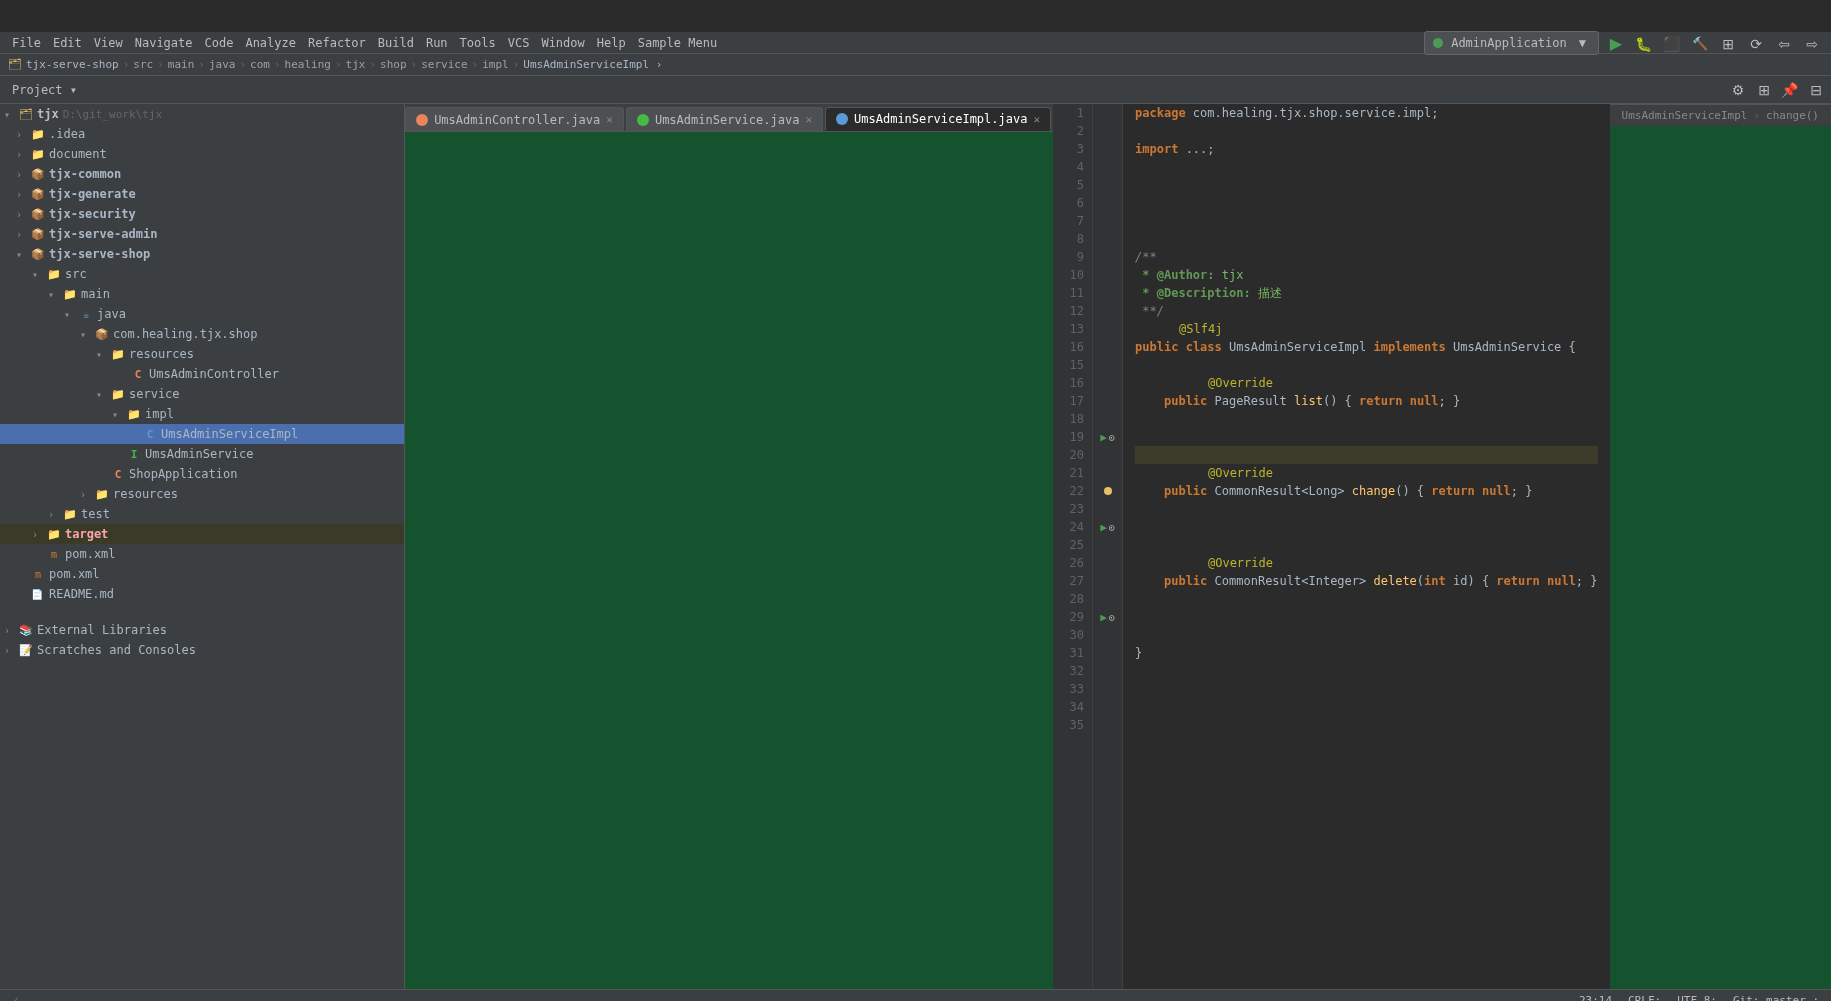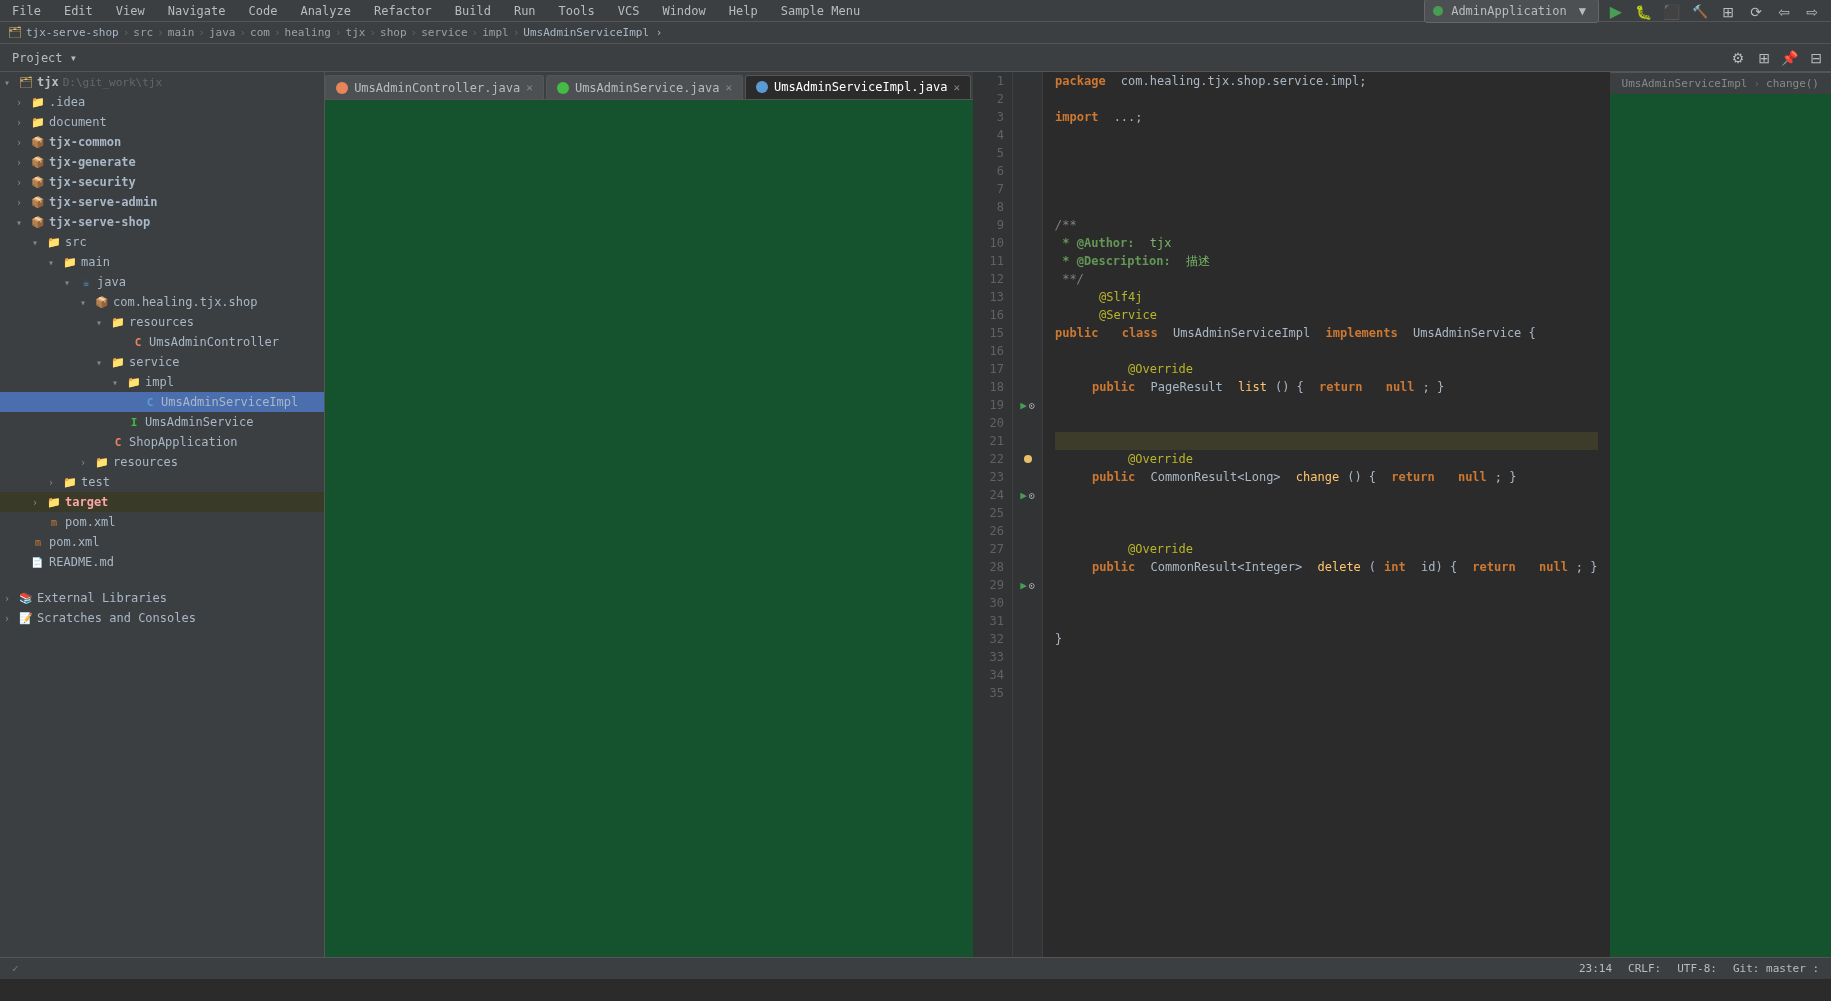--- a/index.html
+++ b/index.html
@@ -5,24 +5,25 @@
     * { margin: 0; padding: 0; box-sizing: border-box; }
     body { font-family: 'Consolas', 'Monaco', monospace; font-size: 12px; background: #2b2b2b; color: #a9b7c6; width: 1831px; height: 1001px; overflow: hidden; }
 
     
     .menu-bar {
       background: #3c3f41;
       height: 22px;
       display: flex;
       align-items: center;
       padding: 0 8px;
-      gap: 15px;
+      gap: 4px;
       border-bottom: 1px solid #555;
       font-size: 12px;
       color: #bbbbbb;
+      margin-top: 32px;
     }
     .menu-bar span { cursor: pointer; padding: 2px 4px; }
 
     
     .nav-bar {
       background: #3c3f41;
       height: 22px;
       display: flex;
       align-items: center;
       padding: 0 8px;
@@ -144,21 +145,20 @@
       padding: 0 12px;
       line-height: 18px;
       font-size: 12px;
     }
     .code-line {
       height: 18px;
       white-space: pre;
       display: flex;
       align-items: flex-start;
       position: relative;
-      gap: 8px;
     }
     .code-line.yellow-bg { background: #3d3b2a; }
 
     
     .kw { color: #cc7832; font-weight: bold; }
     .ann { color: #bbb529; margin-left: 44px; }
     .comment { color: #808080; font-style: italic; }
     .pkg { color: #a9b7c6; }
     .method { color: #ffc66d; }
     .javadoc-tag { color: #629755; font-weight: bold; }
@@ -606,21 +606,20 @@
 
         <div class="code-line"><span class="javadoc-tag">&nbsp;* @Author:</span><span class="javadoc-text"> tjx</span></div>
 
         <div class="code-line"><span class="javadoc-tag">&nbsp;* @Description:</span><span class="javadoc-text"> 描述</span></div>
 
 
         <div class="code-line"><span class="comment">&nbsp;**/</span></div>
 
         <div class="code-line"><span class="ann">@Slf4j</span></div>
 
-        <div class="code-line"><span class="ann">@Service</span></div>
 
         <div class="code-line"><span class="kw">public</span><span> </span><span class="kw">class</span><span> UmsAdminServiceImpl </span><span class="kw">implements</span><span> UmsAdminService {</span></div>
 
         <div class="code-line">&nbsp;</div>
 
         <div class="code-line"><span class="ann">&nbsp;&nbsp;&nbsp;&nbsp;@Override</span></div>
 
         <div class="code-line"><span>&nbsp;&nbsp;&nbsp;&nbsp;</span><span class="kw">public</span><span> PageResult </span><span class="method">list</span><span>() { </span><span class="kw">return</span><span> </span><span class="kw">null</span><span>; }</span></div>
 
         <div class="code-line">&nbsp;</div>

